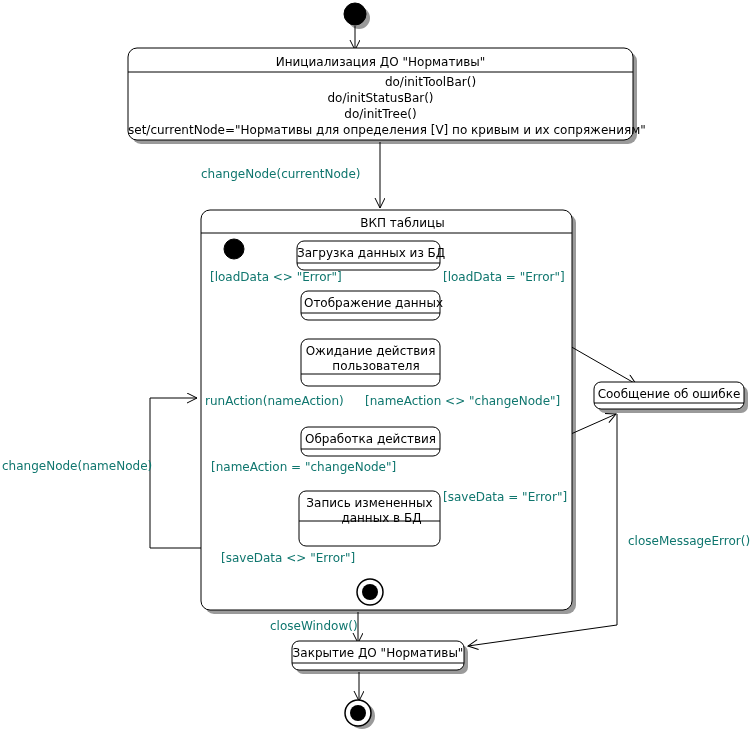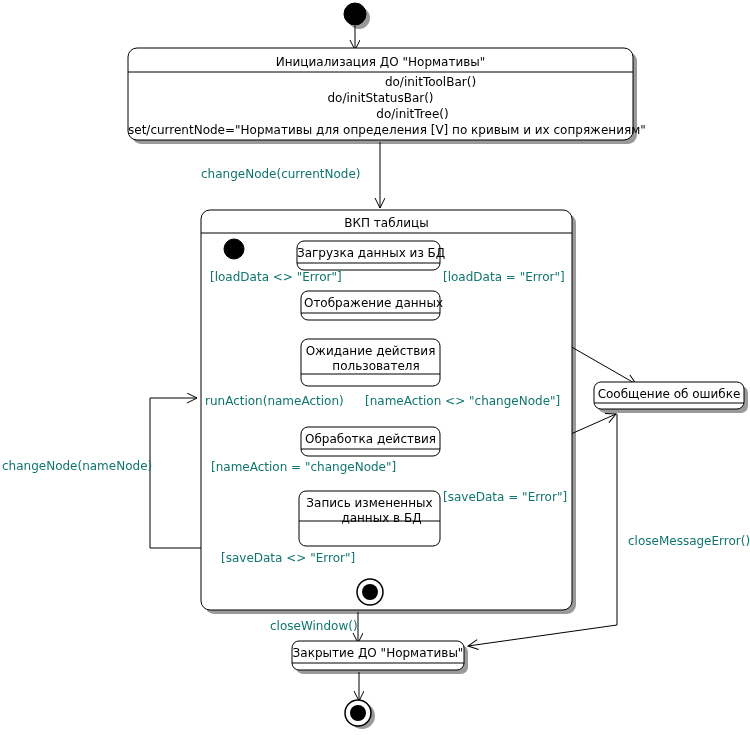--- a/index.html
+++ b/index.html
@@ -43,20 +43,21 @@
     color: #000000;
     line-height: 15px;
     white-space: nowrap;
   }
   .composite-title {
     position: absolute;
     text-align: center;
     font-size: 12px;
     font-family: "DejaVu Sans", sans-serif;
     color: #000000;
+    padding-left: 16px;
   }
   .init-body {
     position: absolute;
     text-align: center;
     font-size: 12px;
     font-family: "DejaVu Sans", sans-serif;
     color: #000000;
     line-height: 17px;
     white-space: nowrap;
   }
@@ -180,21 +181,21 @@
 
     <g>
       <circle cx="358" cy="713" r="13" fill="#ffffff" stroke="#000000" stroke-width="1.5"></circle>
       <circle cx="358" cy="713" r="8" fill="#000000" stroke="none"></circle>
     </g>
   </svg>
 
   <div class="state-text" style="left:128px; top:55px; width:505px;">Инициализация ДО "Нормативы"</div>
   <div class="init-body" style="left:128px; top:74px; width:605px;">do/initToolBar()</div>
   <div class="init-body" style="left:128px; top:90px; width:505px;">do/initStatusBar()</div>
-  <div class="init-body" style="left:128px; top:106px; width:505px;padding-left:32px;">do/initTree()</div>
+  <div class="init-body" style="left:128px; top:106px; width:505px;">do/initTree()</div>
   <div class="init-body" style="left:128px; top:122px; width:505px;">set/currentNode="Нормативы для определения [V] по кривым и их сопряжениям"</div>
 
   <div class="composite-title" style="left:201px; top:216px; width:371px;">ВКП таблицы</div>
 
   <div class="state-text" style="left:297px; top:246px; width:116px;">Загрузка данных из БД</div>
 
   <div class="state-text" style="left:301px; top:296px; width:145px;">Отображение данных</div>
 
   <div class="state-text" style="left:301px; top:344px; width:139px;">Ожидание действия</div>
   <div class="state-text" style="left:301px; top:359px; width:150px;">пользователя</div>

